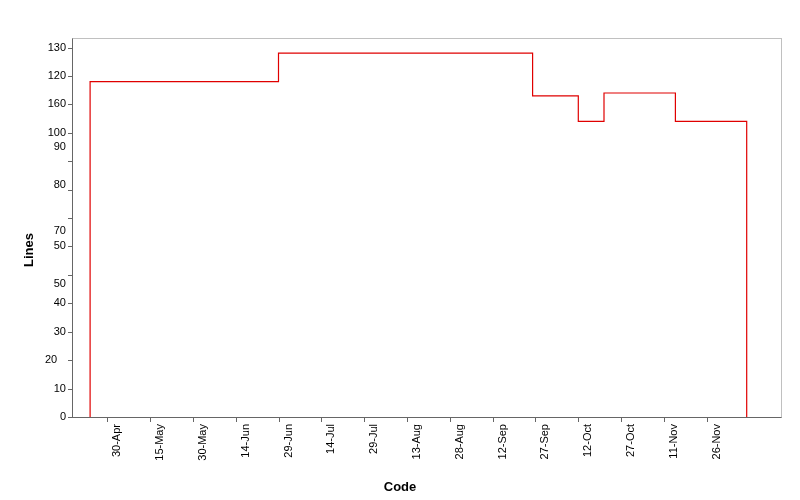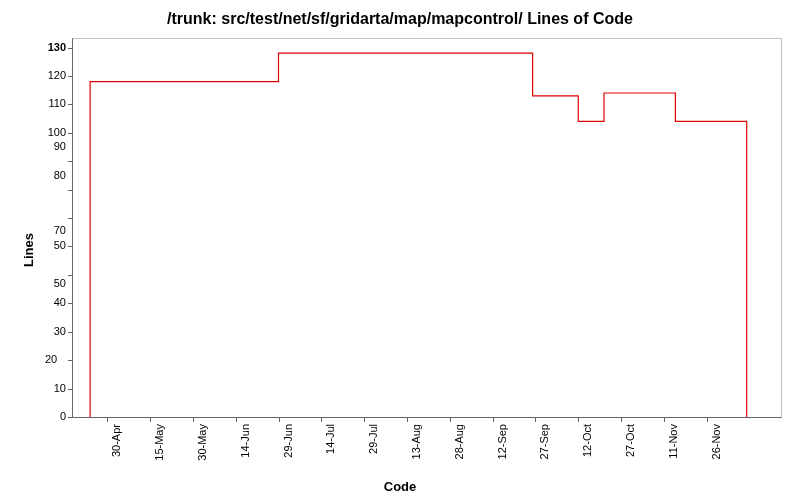--- a/index.html
+++ b/index.html
@@ -95,21 +95,20 @@
     top: 0;
     width: 100%;
     height: 100%;
     overflow: visible;
   }
 </style>
 </head>
 <body>
 
 <div class="chart-wrap">
-  <div class="title">/trunk: src/test/net/sf/gridarta/map/mapcontrol/ Lines of Code</div>
 
   <div class="y-axis-label">Lines</div>
 
   <div class="plot-area" id="plot">
     <svg class="line-svg" id="lineSvg" preserveAspectRatio="none" viewBox="0 0 708 378">
         <path d="M17.1 378.0 L17.1 42.6 L205.5 42.6 L205.5 14.2 L459.6 14.2 L459.6 56.8 L505.3 56.8 L505.3 82.4 L531.0 82.4 L531.0 54.0 L602.4 54.0 L602.4 82.4 L673.7 82.4 L673.7 378.0 " fill="none" stroke="#e00000" stroke-width="1.2"></path>
       </svg>
   <div class="y-tick-line" style="top: 378px;"></div>
       <div class="y-tick-line" style="top: 349.579px;"></div>
       <div class="y-tick-line" style="top: 321.158px;"></div>
@@ -143,26 +142,26 @@
 
   <div class="x-axis-label">Code</div>
 <div class="y-tick-label" style="top: 416px;">0</div>
     <div class="y-tick-label" style="top: 387.579px;">10</div>
     <div class="y-tick-label" style="top: 359.158px; text-align: center;">20</div>
     <div class="y-tick-label" style="top: 330.737px;">30</div>
     <div class="y-tick-label" style="top: 302.316px;">40</div>
     <div class="y-tick-label" style="top: 283px;">50</div>
     <div class="y-tick-label" style="top: 245.474px;">50</div>
     <div class="y-tick-label" style="top: 230px;">70</div>
-    <div class="y-tick-label" style="top: 175px;">80</div>
+    <div class="y-tick-label" style="top: 184px;">80</div>
     <div class="y-tick-label" style="top: 146px;">90</div>
     <div class="y-tick-label" style="top: 131.789px;">100</div>
-    <div class="y-tick-label" style="top: 103.368px;">110</div>
+    <div class="y-tick-label" style="top: 103.368px;">160</div>
     <div class="y-tick-label" style="top: 74.9474px;">120</div>
-    <div class="y-tick-label" style="top: 46.5263px; font-weight: bold;">130</div>
+    <div class="y-tick-label" style="top: 46.5263px;">130</div>
     <div class="x-tick-label" style="left: 110.258px;">30-Apr</div>
     <div class="x-tick-label" style="left: 153.081px;">15-May</div>
     <div class="x-tick-label" style="left: 195.903px;">30-May</div>
     <div class="x-tick-label" style="left: 238.726px;">14-Jun</div>
     <div class="x-tick-label" style="left: 281.548px;">29-Jun</div>
     <div class="x-tick-label" style="left: 324.371px;">14-Jul</div>
     <div class="x-tick-label" style="left: 367.194px;">29-Jul</div>
     <div class="x-tick-label" style="left: 410.016px;">13-Aug</div>
     <div class="x-tick-label" style="left: 452.839px;">28-Aug</div>
     <div class="x-tick-label" style="left: 495.661px;">12-Sep</div>

